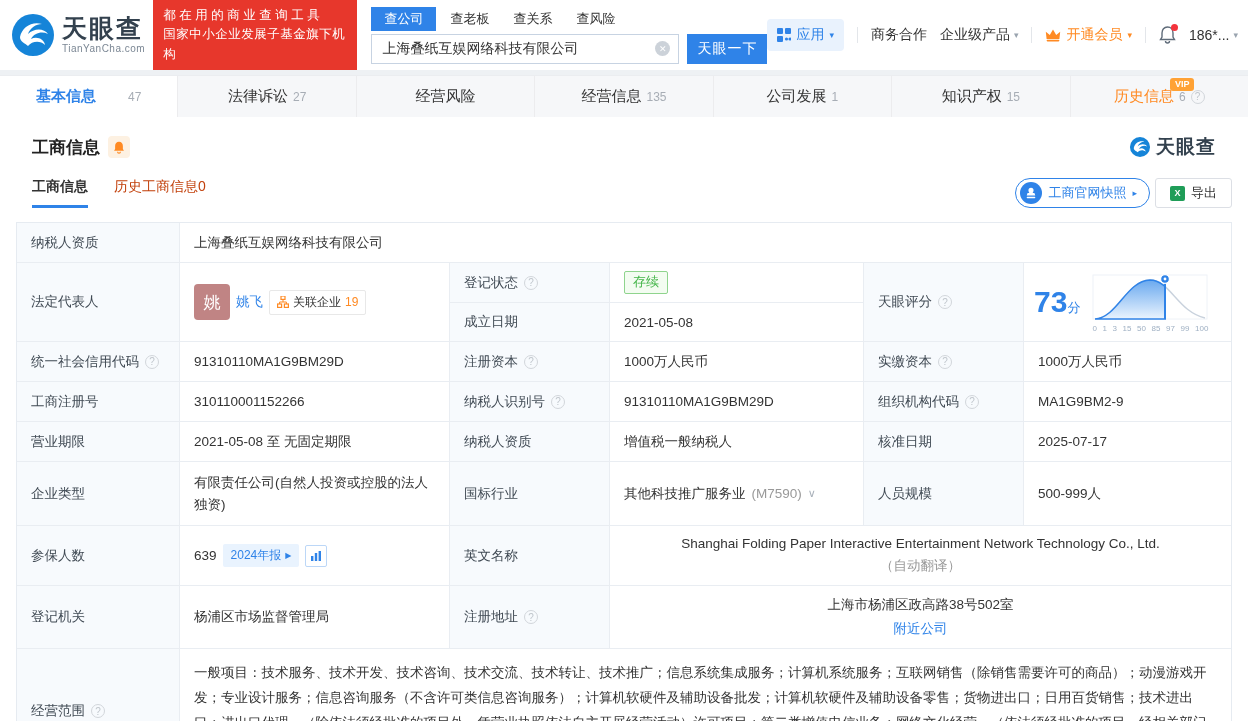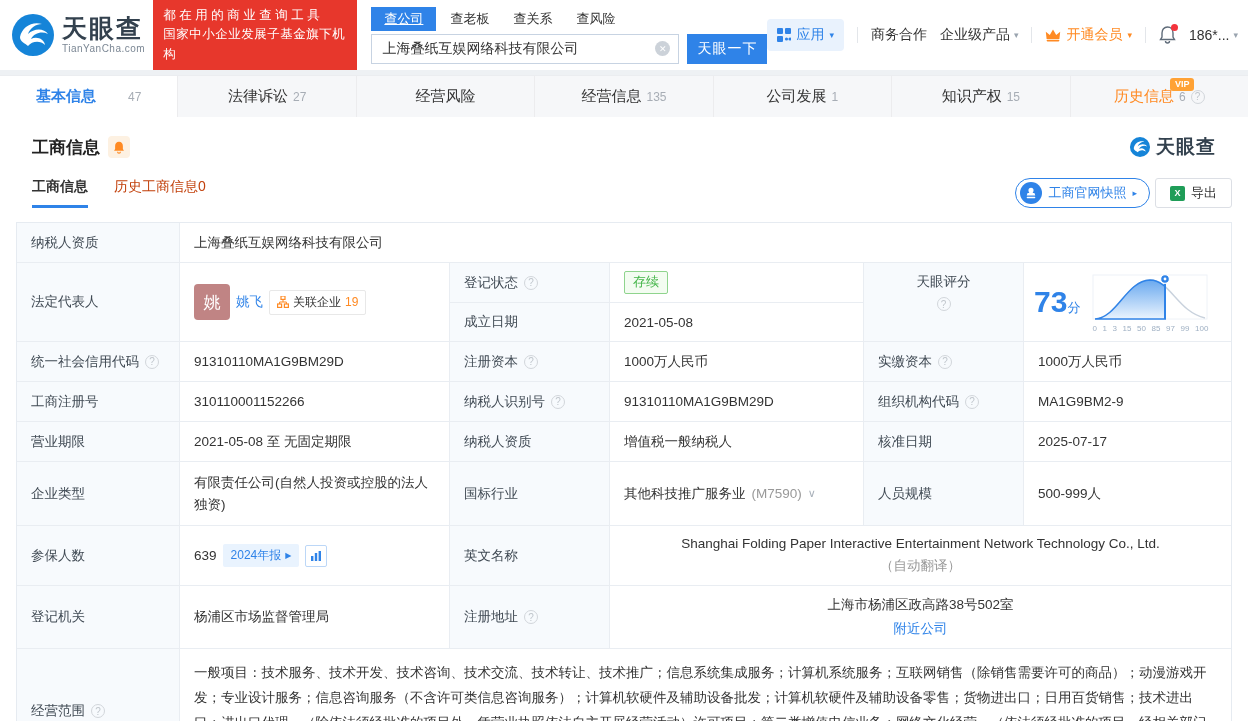--- a/index.html
+++ b/index.html
@@ -10,21 +10,21 @@
   .topbar { height:70px; background:#fff; display:flex; align-items:center; padding:0 10px; }
   .logo { display:flex; align-items:center; gap:6px; cursor:pointer; }
   .logo-txt .brand { font-size:25px; font-weight:bold; color:#33414e; letter-spacing:2px; line-height:1; }
   .logo-txt .dom { font-size:10px; color:#7b8794; letter-spacing:.5px; margin-top:2px; }
   .slogan { background:#e7372c; color:#fff; margin-left:8px; padding:6px 10px; line-height:1.55; }
   .slogan .l1 { font-size:12.5px; letter-spacing:3.5px; }
   .slogan .l2 { font-size:12.5px; letter-spacing:.5px; }
   .search-area { margin-left:14px; }
   .search-tabs { display:flex; align-items:flex-end; gap:4px; margin-bottom:3px; }
   .search-tab { font-size:13px; color:#333; padding:3px 10px; cursor:pointer; }
-  .search-tab.active { background:#2f83e8; color:#fff; padding:3px 13px;text-decoration:underline; }
+  .search-tab.active { background:#2f83e8; color:#fff; padding:3px 13px; }
   .search-row { display:flex; }
   .search-input-wrap { position:relative; width:308px; height:30px; border:1px solid #c7d3e2; background:#fff; display:flex; align-items:center; }
   .search-input-wrap input { border:none; outline:none; width:270px; height:100%; padding:0 10px; font-size:14px; color:#333; font-family:inherit; }
   .clear-btn { position:absolute; right:8px; width:15px; height:15px; border-radius:50%; background:#ccd2d9; color:#fff; font-size:9px; display:flex; align-items:center; justify-content:center; cursor:pointer; }
   .search-btn { width:80px; height:30px; margin-left:8px; background:#2f83e8; color:#fff; border:none; font-size:14px; letter-spacing:1px; cursor:pointer; font-family:inherit; }
   .top-menu { margin-left:auto; display:flex; align-items:center; gap:13px; font-size:14px; white-space:nowrap; }
   .menu-pill { display:flex; align-items:center; gap:5px; background:#e9f2fd; color:#2f83e8; padding:7px 10px; border-radius:4px; cursor:pointer; }
   .m-item { color:#333; cursor:pointer; display:flex; align-items:center; gap:4px; }
   .vdiv { width:1px; height:16px; background:#e3e6ea; }
   .caret { font-size:9px; color:#9aa4af; }
@@ -73,21 +73,21 @@
   .span-rest { grid-column:2 / -1; }
   .span-right { grid-column:4 / -1;flex-direction:column; }
   
   .row-rep { grid-template-rows:39px 39px; }
   .rep-l { grid-row:1/3; grid-column:1; }
   .rep-v { grid-row:1/3; grid-column:2; }
   .st-l { grid-row:1; grid-column:3; }
   .st-v { grid-row:1; grid-column:4; }
   .est-l { grid-row:2; grid-column:3; border-top:1px solid #e9edf2; }
   .est-v { grid-row:2; grid-column:4; border-top:1px solid #e9edf2; }
-  .sc-l { grid-row:1/3; grid-column:5;flex-direction:column; }
+  .sc-l { grid-row:1/3; grid-column:5; }
   .sc-v { grid-row:1/3; grid-column:6; padding:4px 10px !important; }
 
   .avatar { width:36px; height:36px; border-radius:4px; background:#c08484; color:#fff; font-size:17px; display:flex; align-items:center; justify-content:center; flex:none; cursor:pointer; }
   a.blue, .blue-link { color:#2f83e8; text-decoration:none; cursor:pointer; }
   .rel-badge { display:inline-flex; align-items:center; gap:4px; border:1px solid #e8e8e8; border-radius:2px; padding:3px 7px; font-size:12px; cursor:pointer; background:#fff; }
   .rel-badge .n { color:#ff8a23; }
   .tag-green { display:inline-block; border:1px solid #8fd48d; background:#f3fcf1; color:#44b549; border-radius:2px; padding:2px 8px; font-size:13px; line-height:1.3; }
   .gray { color:#999; }
   .pill-report { display:inline-flex; align-items:center; gap:4px; background:#e9f3fe; color:#2f83e8; font-size:12px; border-radius:2px; padding:3px 8px; cursor:pointer; }
   .pill-report .tri { font-size:8px; }

